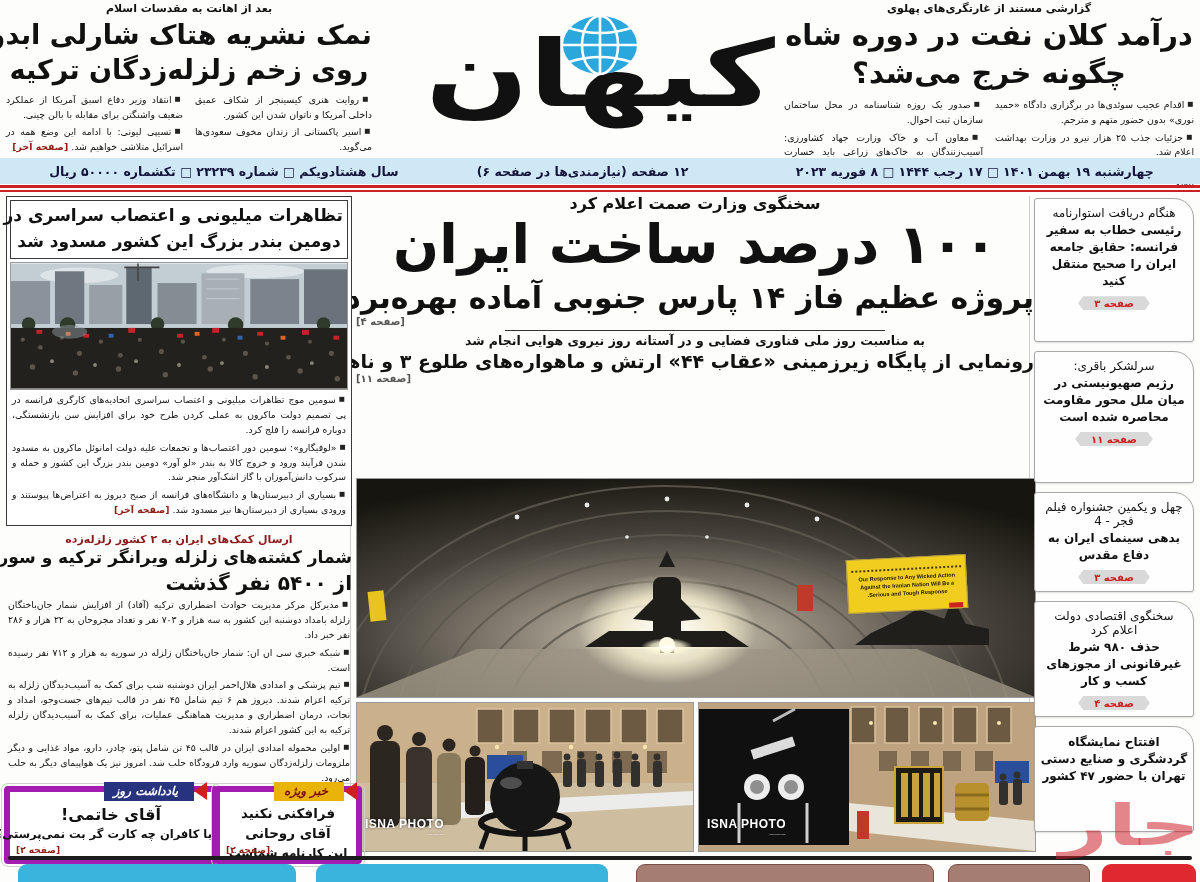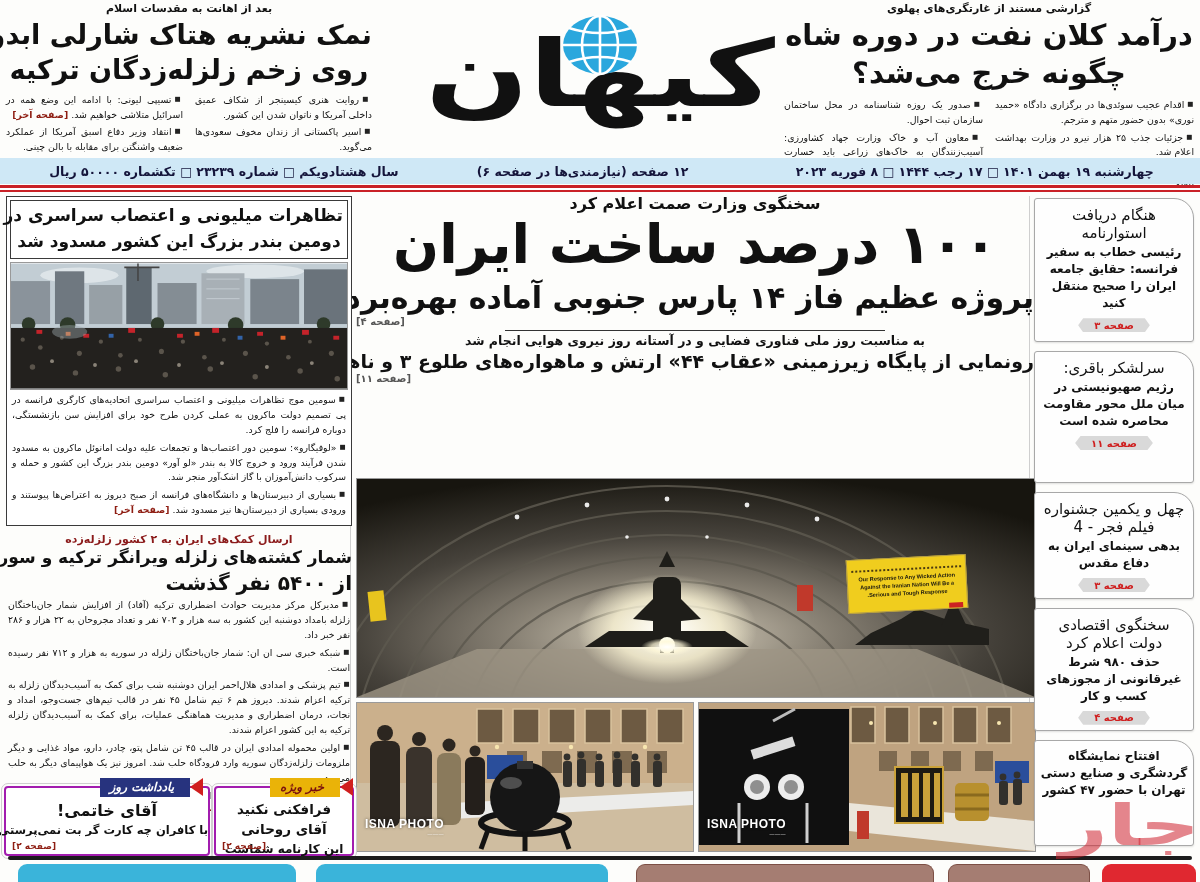--- a/index.html
+++ b/index.html
@@ -45,38 +45,38 @@
   .banner{position:absolute;left:490px;top:78px;width:120px;height:54px;transform:rotate(-3deg);
           background:#f0cd1e;border:1px solid #b09a4a;box-sizing:border-box;padding:3px 4px;z-index:3;}
   .banner .fa-squig{height:7px;border-bottom:2px dotted #4a3a10;margin-bottom:3px;}
   .banner .en{font-size:5.6px;line-height:1.45;font-weight:bold;color:#1d1a10;text-align:center;
               font-family:"Liberation Sans",sans-serif;}
   .banner .redchip{display:inline-block;width:14px;height:5px;background:#c22;vertical-align:middle;}
   
   .sidebar{right:6px;top:198px;width:160px;}
   .sb-item{border:1px solid #a8a8a8;border-radius:3px 20px 3px 3px;background:#fefefe;
            box-shadow:0 1px 2px rgba(0,0,0,.12);margin-bottom:9px;padding:7px 5px 5px;text-align:center;}
-  .sb-kicker{font-size:15px;margin-bottom:2px;}
+  .sb-kicker{font-size:12px;margin-bottom:2px;}
   .sb-h{font-size:12px;font-weight:bold;line-height:1.42;}
   .sb-badge{display:inline-block;margin-top:6px;background:#d9d9d9;color:#cf1f1f;font-weight:bold;
             font-size:10px;padding:1.5px 16px;
             clip-path:polygon(7% 0,93% 0,100% 50%,93% 100%,7% 100%,0 50%);}
   
   .leftcol{left:6px;top:196px;width:346px;}
   .frbox{border:1.5px solid #3a3a3a;padding:3px;background:#fff;}
   .fr-h{border:1.5px solid #3a3a3a;padding:2px 4px 4px;font-size:17px;font-weight:bold;
         text-align:center;line-height:1.5;}
   .fr-h div{white-space:nowrap;}
   .body-txt{font-size:9.3px;line-height:1.6;text-align:justify;padding:3px 2px 1px;}
   .eq{margin-top:7px;}
   .eq-kicker{font-size:11px;font-weight:bold;text-align:center;color:#8b1a1a;}
   .eq-h1{font-size:17px;font-weight:bold;text-align:center;white-space:nowrap;margin-top:1px;}
   .eq-h2{font-size:20px;font-weight:bold;text-align:right;margin-top:4px;}
   
-  .note-box{border:2px solid #a21caf;outline:1px solid #cfcfcf;outline-offset:2px;border-radius:4px;
+  .note-box{border:6px solid #a21caf;outline:1px solid #cfcfcf;outline-offset:2px;border-radius:4px;
             background:#fff;text-align:center;}
   .box-label{position:absolute;top:-10px;height:19px;line-height:19px;padding:0 16px 0 10px;
              font-size:12px;font-weight:bold;font-style:italic;color:#fff;z-index:2;}
   .chev{position:absolute;right:-13px;top:0;width:0;height:0;border-top:9.5px solid transparent;
         border-bottom:9.5px solid transparent;border-left:13px solid #d01f1f;transform:scaleX(-1);}
   .nb-l1{font-size:16px;font-weight:bold;margin-top:13px;}
   .nb-l2{font-size:11.5px;font-weight:bold;white-space:nowrap;margin-top:3px;}
   .nb-pref{position:absolute;left:6px;bottom:3px;font-size:9px;font-weight:bold;color:#8e1d12;}
   .sp-l{font-size:13.5px;font-weight:bold;line-height:1.5;}
   
@@ -92,23 +92,23 @@
 <div class="abs hdr" style="left:6px;width:366px;">
   <div class="hdr-kicker">بعد از اهانت به مقدسات اسلام</div>
   <div class="hdr-h">نمک نشریه هتاک شارلی ابدو</div>
   <div class="hdr-h">روی زخم زلزله‌زدگان ترکیه</div>
   <div class="hdr-bullets">
     <div>
       <div class="bl"><span class="sq">■</span><span>روایت هنری کیسینجر از شکاف عمیق داخلی آمریکا و ناتوان شدن این کشور.</span></div>
       <div class="bl"><span class="sq">■</span><span>اسیر پاکستانی از زندان مخوف سعودی‌ها می‌گوید.</span></div>
     </div>
     <div>
+      <div class="bl"><span class="sq">■</span><span>انتقاد وزیر دفاع اسبق آمریکا از عملکرد ضعیف واشنگتن برای مقابله با بالن چینی.</span></div>
       <div class="bl"><span class="sq">■</span><span>تسیپی لیونی: با ادامه این وضع همه در اسرائیل متلاشی خواهیم شد.</span>
         <span class="pref">[صفحه آخر]</span></div>
-      <div class="bl"><span class="sq">■</span><span>انتقاد وزیر دفاع اسبق آمریکا از عملکرد ضعیف واشنگتن برای مقابله با بالن چینی.</span></div>
     </div>
   </div>
 </div>
 
 <div class="abs masthead">
   <svg class="globe" width="78" height="62" viewBox="0 0 78 62">
     <ellipse cx="39" cy="31" rx="37" ry="29" fill="#2aa7dd"></ellipse>
     <g stroke="#fff" stroke-width="2.6" fill="none">
       <line x1="2" y1="31" x2="76" y2="31"></line>
       <path d="M8 14 Q39 24 70 14"></path>

